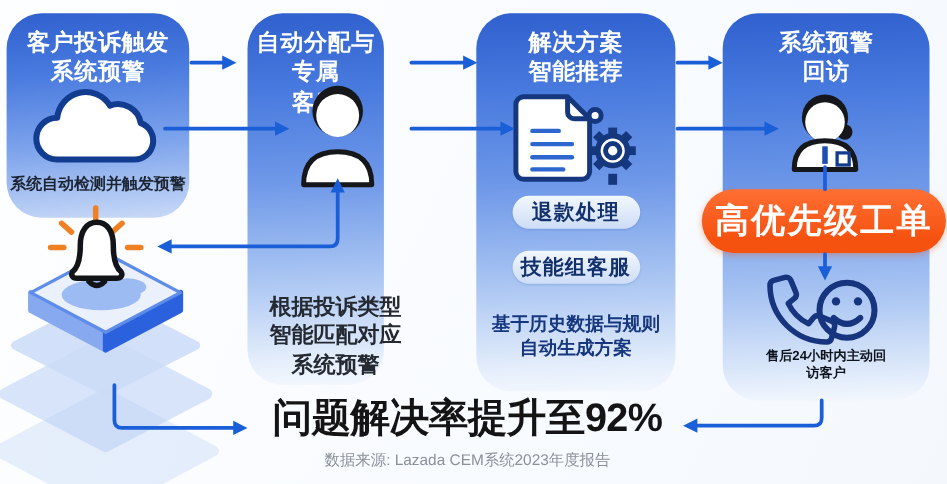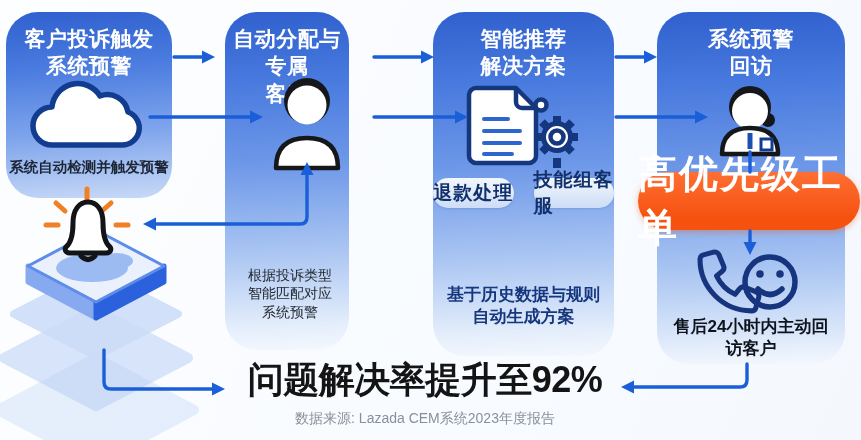--- a/index.html
+++ b/index.html
@@ -16,35 +16,35 @@
   .p3{left:433px;width:181px;height:344px;
       background:linear-gradient(178deg,#2f60ce 0%,#4779de 20%,#6e98e8 45%,#a8c4f2 70%,#e3edfb 92%,#f4f8fe 100%);}
   .p4{left:657px;width:188px;height:352px;
       background:linear-gradient(178deg,#2f60ce 0%,#4779de 20%,#6e98e8 45%,#a8c4f2 72%,#e3edfb 94%,#f4f8fe 100%);}
   .panel-title{
     position:absolute;left:0;top:13px;width:100%;text-align:center;
     color:#ffffff;font-size:21px;font-weight:800;line-height:1.3;letter-spacing:0.5px;
   }
   .caption{position:absolute;text-align:center;}
   .cap1{left:0;top:146px;width:100%;font-size:14.5px;font-weight:600;color:#1c2534;}
-  .cap2{left:3px;top:254px;width:100%;font-size:14px;font-weight:400;color:#252931;line-height:1.32;}
+  .cap2{left:18px;top:254px;width:100%;font-size:20px;font-weight:700;color:#252931;line-height:1.32;}
   .cap3{left:0;top:272px;width:100%;font-size:17px;font-weight:700;color:#16377e;line-height:1.3;}
-  .cap4{left:0;top:304px;width:100%;font-size:17px;font-weight:700;color:#0e141e;line-height:1.3;}
-  .pills{position:absolute;left:0;top:166px;width:100%;display:flex;flex-direction:row;align-items:center;gap:20px;}
+  .cap4{left:0;top:304px;width:100%;font-size:12px;font-weight:700;color:#0e141e;line-height:1.3;}
+  .pills{position:absolute;left:0;top:166px;width:100%;display:flex;flex-direction:column;align-items:center;gap:20px;}
   .pill{
     width:116px;height:30px;border-radius:16px;
     background:linear-gradient(180deg,#f2f7fd 0%,#cdddf6 100%);
     color:#12306b;font-size:19px;font-weight:800;
     display:flex;align-items:center;justify-content:center;letter-spacing:1px;
     box-shadow:0 1px 2px rgba(40,80,160,0.18);
   }
   .badge{
     position:absolute;left:638px;top:172px;width:222px;height:58px;border-radius:29px;
     background:linear-gradient(180deg,#ff6f33 0%,#f5510f 80%);
-    color:#ffffff;font-size:39px;font-weight:900;letter-spacing:2px;
+    color:#ffffff;font-size:31px;font-weight:900;letter-spacing:2px;
     display:flex;align-items:center;justify-content:center;z-index:3;
     box-shadow:0 2px 6px rgba(240,80,10,0.35);
   }
   .result{
     position:absolute;left:225px;top:360px;width:400px;text-align:center;z-index:2;
     color:#141414;font-size:36px;font-weight:900;letter-spacing:-0.5px;line-height:1.1;
   }
   .source{
     position:absolute;left:185px;top:410px;width:480px;text-align:center;z-index:2;
     color:#8a909a;font-size:14px;font-weight:400;
@@ -71,22 +71,22 @@
     </div>
     <div class="caption cap2">
       <div>根据投诉类型</div>
       <div>智能匹配对应</div>
       <div>系统预警</div>
     </div>
   </div>
 
   <div class="panel p3">
     <div class="panel-title">
+      <div>解决方案</div>
       <div>智能推荐</div>
-      <div>解决方案</div>
     </div>
     <div class="pills">
       <div class="pill">退款处理</div>
       <div class="pill">技能组客服</div>
     </div>
     <div class="caption cap3">
       <div>基于历史数据与规则</div>
       <div>自动生成方案</div>
     </div>
   </div>

